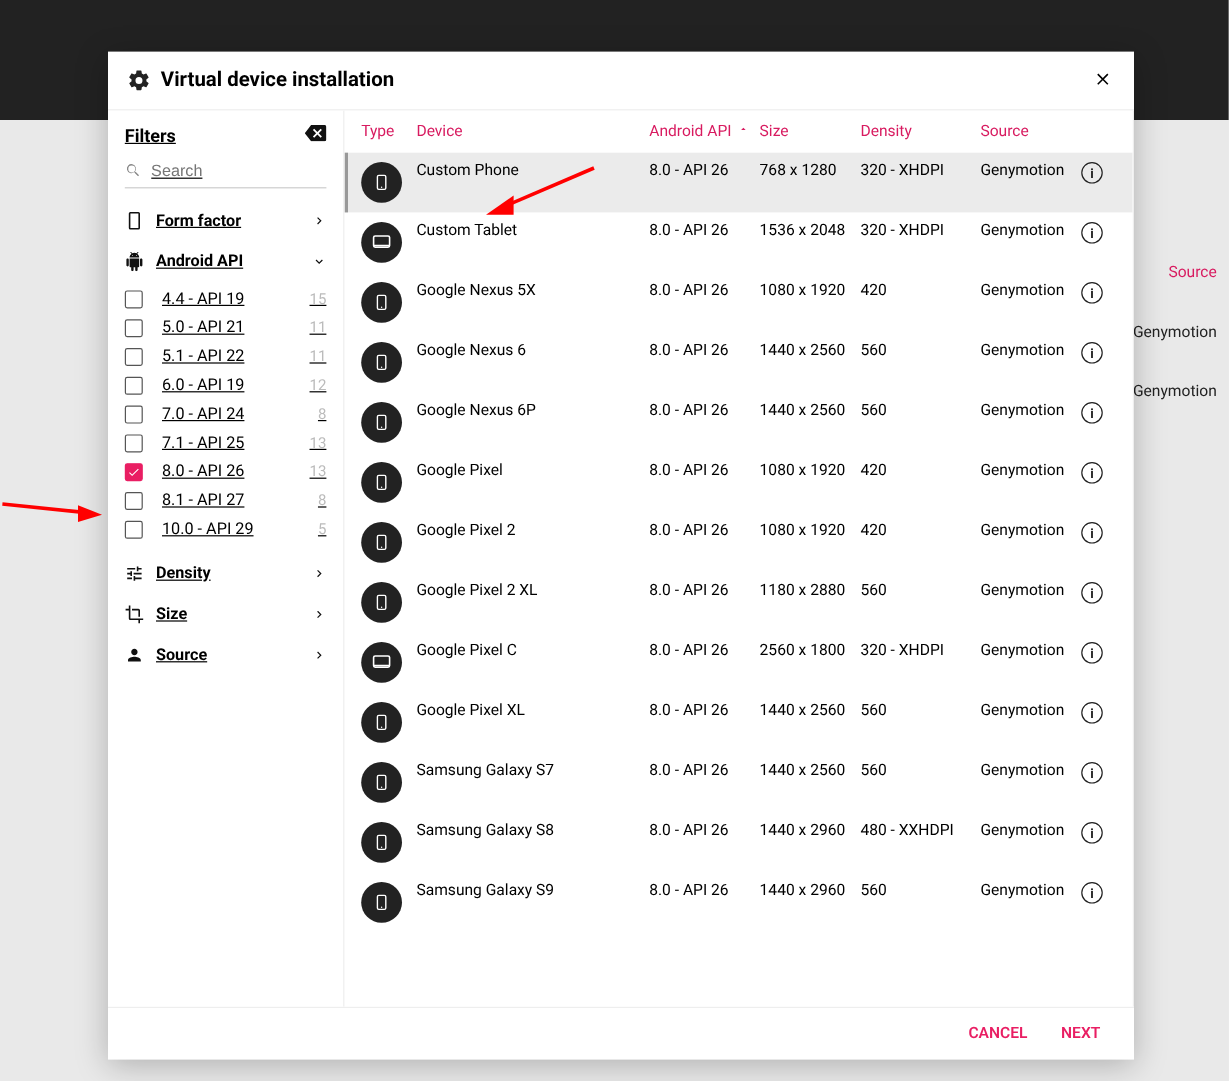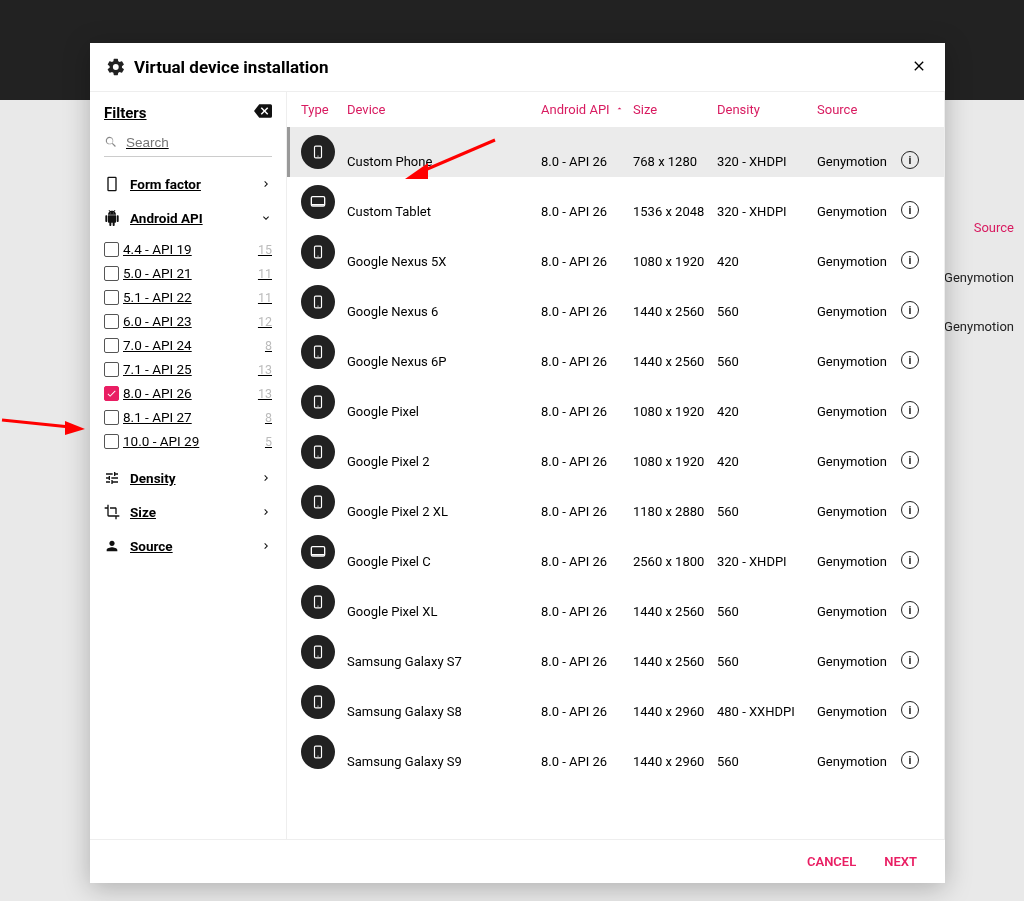--- a/index.html
+++ b/index.html
@@ -125,21 +125,21 @@
   .api-item {
     display: flex;
     align-items: center;
     justify-content: space-between;
     padding: 4px 0;
     font-size: 13.5px;
   }
   .api-left {
     display: flex;
     align-items: center;
-    gap: 4px;
+    gap: 16px;
   }
   .checkbox {
     width: 15px;
     height: 15px;
     border: 1.5px solid #555;
     border-radius: 2px;
     display: inline-flex;
     align-items: center;
     justify-content: center;
     flex-shrink: 0;
@@ -172,21 +172,21 @@
   .col-size { width: 84px; }
   .col-density { width: 100px; }
   .col-source { width: 84px; }
   .col-info { width: 26px; text-align: center; }
   .device-list {
     flex: 1;
     overflow-y: auto;
   }
   .device-row {
     display: flex;
-    align-items: flex-end;
+    align-items: flex-start;
     padding: 8px 14px;
     font-size: 13px;
     cursor: pointer;
   }
   .device-row.selected { background: #ebebeb; border-left: 3px solid #999; padding-left: 11px;}
   .type-icon {
     width: 34px;
     height: 34px;
     border-radius: 50%;
     background: #222;
@@ -309,21 +309,21 @@
           <div class="api-item">
             <div class="api-left">
               <span class="checkbox"></span>
               <span>5.1 - API 22</span>
             </div>
             <span class="api-count">11</span>
           </div>
           <div class="api-item">
             <div class="api-left">
               <span class="checkbox"></span>
-              <span>6.0 - API 23</span>
+              <span>6.0 - API 19</span>
             </div>
             <span class="api-count">12</span>
           </div>
           <div class="api-item">
             <div class="api-left">
               <span class="checkbox"></span>
               <span>7.0 - API 24</span>
             </div>
             <span class="api-count">8</span>
           </div>

